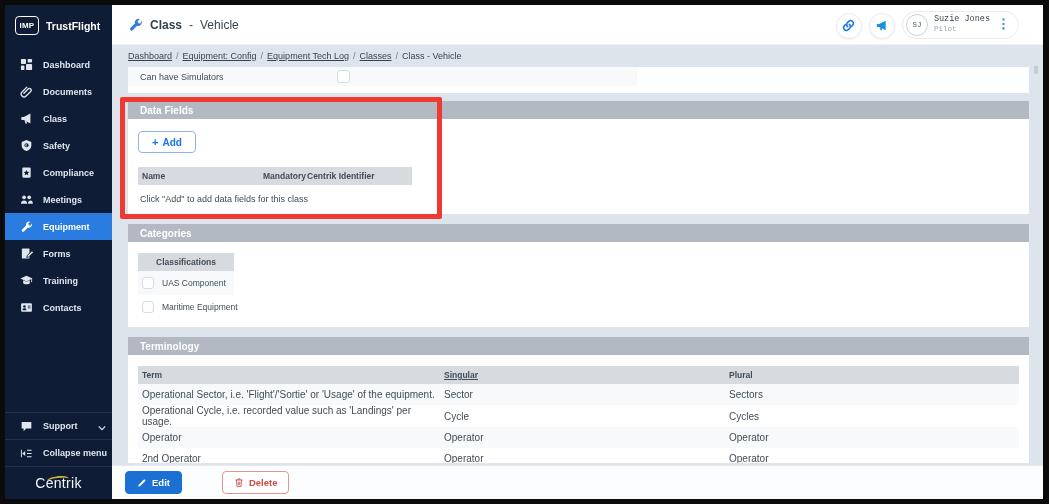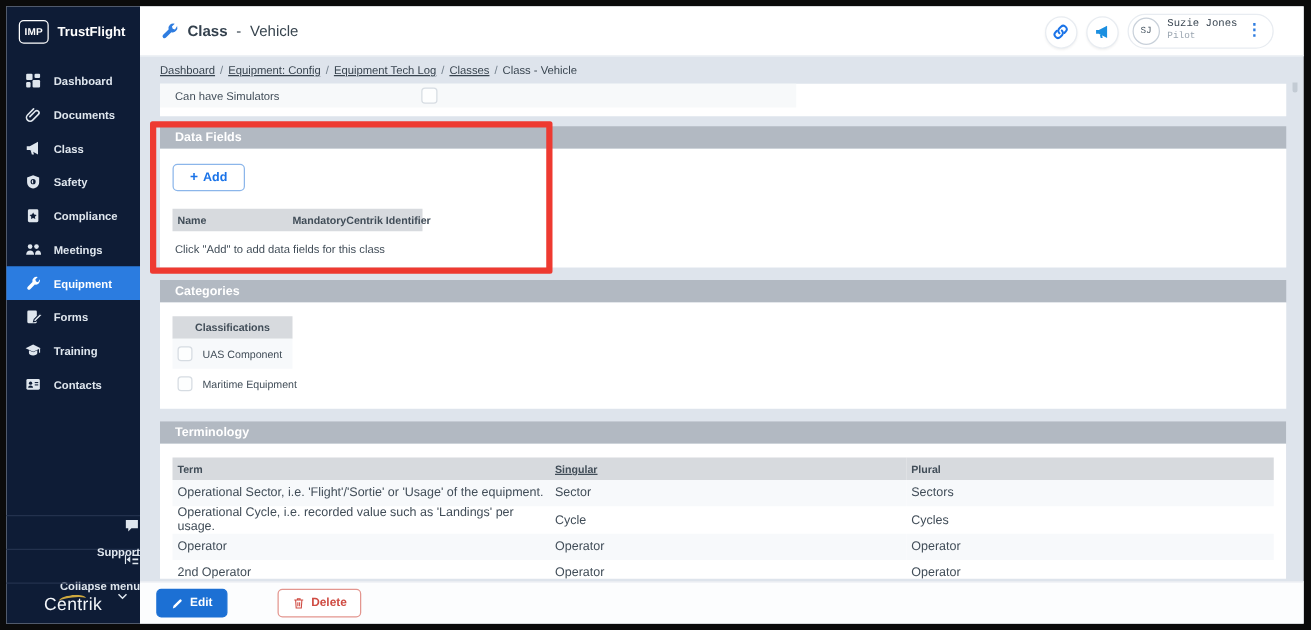--- a/index.html
+++ b/index.html
@@ -13,21 +13,21 @@
   .logo-badge { width:24px; height:19px; border:1.5px solid #fff; border-radius:4px; display:flex; align-items:center; justify-content:center; font-size:8px; font-weight:bold; color:#fff; letter-spacing:.2px; }
   .logo-text { font-size:10.5px; font-weight:bold; color:#fff; }
   .nav { list-style:none; padding-top:6px; }
   .nav-item { display:flex; align-items:center; gap:10px; height:27px; padding-left:14px; cursor:pointer; }
   .nav-item.active { background:#2b7ce0; }
   .nav-ico { width:14px; height:14px; display:flex; align-items:center; justify-content:center; flex-shrink:0; }
   .nav-ico svg { width:13px; height:13px; }
   .nav-label { font-size:9px; font-weight:bold; color:#dfe6ee; }
   .nav-item.active .nav-label { color:#fff; }
   .sidebar-bottom { margin-top:auto; }
-  .side-row { display:flex; align-items:flex-end; gap:10px; height:27px; padding-left:14px; border-top:1px solid #23314d; cursor:pointer;flex-direction:column; }
+  .side-row { display:flex; align-items:center; gap:10px; height:27px; padding-left:14px; border-top:1px solid #23314d; cursor:pointer; }
   .side-row .spacer { flex:1; }
   .chev { margin-right:10px; }
   .footer-logo { border-top:1px solid #23314d; height:33px; display:flex; align-items:center; justify-content:center; position:relative; }
   .centrik { font-size:14px; color:#f4f7fb; letter-spacing:.3px; position:relative; }
   .swoosh { position:absolute; left:7px; top:-4px; width:22px; height:8px; border-top:2px solid #cfa93f; border-radius:50%; transform:rotate(-6deg); }
 
   
   .main { flex:1; display:flex; flex-direction:column; min-width:0; }
   .topbar { height:40px; background:#fff; display:flex; align-items:center; padding:0 24px 0 16px; border-bottom:1px solid #eef1f5; flex-shrink:0; }
   .title-wrap { display:flex; align-items:center; gap:7px; }
@@ -56,21 +56,21 @@
   .checkbox { width:13px; height:13px; border:1px solid #d6dce2; border-radius:3px; background:#fdfefe; position:absolute; left:209px; top:3px; cursor:pointer; }
 
   .section { margin-bottom:10px; }
   .section-header { height:18px; background:#b2b9c2; color:#fff; font-size:10px; font-weight:bold; display:flex; align-items:center; padding-left:12px; }
   .section-body { background:#fff; }
 
   
   .df-body { padding:12px 10px 10px 10px; height:95px; }
   .add-btn { display:inline-flex; align-items:center; gap:4px; height:22px; padding:0 13px; background:#fff; border:1px solid #8cb6ea; border-radius:4px; color:#1a73e8; font-size:10px; font-weight:bold; cursor:pointer; }
   .add-plus { font-size:11px; font-weight:bold; line-height:1; }
-  .df-table-head { display:flex; width:200px; height:18px; background:#d7dade; align-items:center; margin-top:14px; font-size:8.5px; font-weight:bold; color:#414d58; }
+  .df-table-head { display:flex; width:274px; height:18px; background:#d7dade; align-items:center; margin-top:14px; font-size:8.5px; font-weight:bold; color:#414d58; }
   .df-col-name { width:125px; padding-left:4px; }
   .df-col-mand { width:44px; }
   .df-col-cid { width:61px; white-space:nowrap; }
   .df-empty { font-size:9px; color:#414d58; margin-top:9px; padding-left:2px; }
 
   .annotation { position:absolute; left:8px; top:31px; width:322px; height:122px; border:5px solid #ee3a31; border-radius:2px; pointer-events:none; z-index:5; }
 
   
   .cat-body { padding:11px 10px 8px 10px; height:85px; }
   .cat-table { width:96px; }

